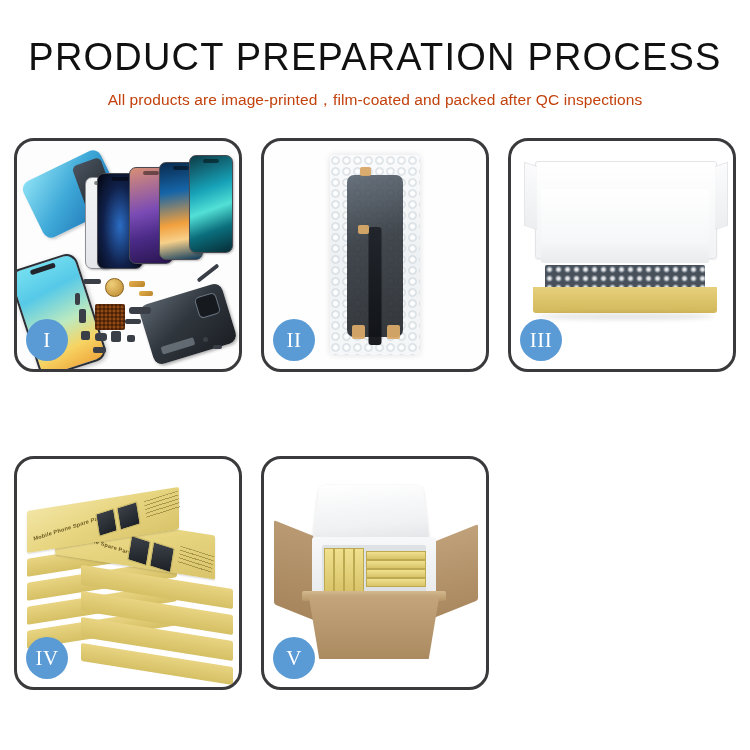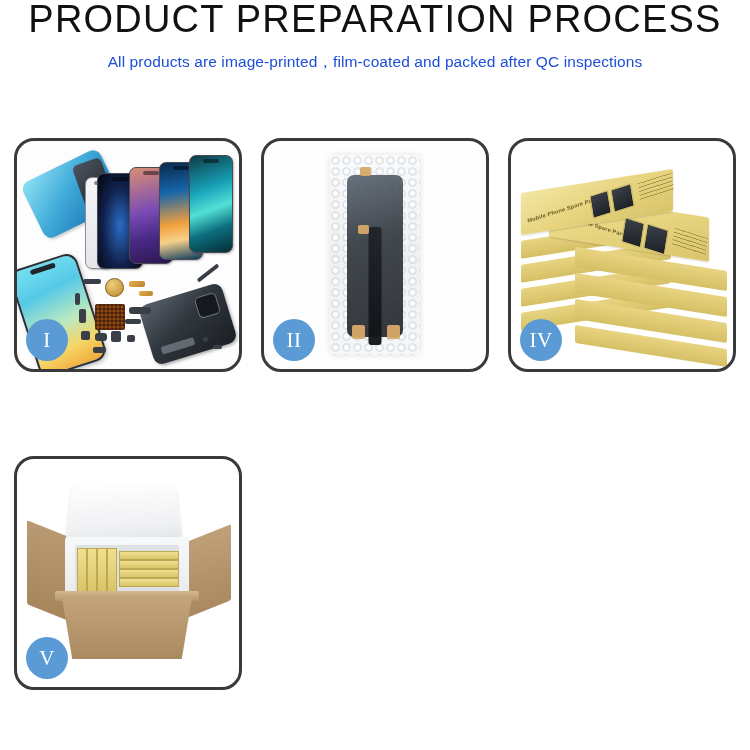--- a/index.html
+++ b/index.html
@@ -4,28 +4,28 @@
 <style>
   html,body{margin:0;padding:0;}
   body{
     width:750px;height:750px;background:#ffffff;
     font-family:"Liberation Sans", sans-serif;
     color:#111;overflow:hidden;
   }
   .page{width:750px;height:750px;position:relative;box-sizing:border-box;}
 
   
-  .header{width:100%;text-align:center;}
+  .header{width:100%;text-align:center;padding-top:38px;}
   .title{
     font-size:38px;letter-spacing:1.2px;font-weight:400;
     color:#111;line-height:1.05;white-space:nowrap;
     font-family:"Liberation Sans", sans-serif;
   }
   .subtitle{
-    margin-top:12px;font-size:15.5px;color:#1d4ed8;font-weight:400;
+    margin-top:12px;font-size:15.5px;color:#c2410c;font-weight:400;
     letter-spacing:.1px;white-space:nowrap;
   }
 
   
   .grid{
     position:absolute;left:14px;top:138px;
     width:722px;height:552px;
     display:grid;
     grid-template-columns:repeat(3, 228px);
     grid-template-rows:repeat(2, 234px);
@@ -260,20 +260,33 @@
           <div class="tape" style="left:28px;top:70px;"></div>
           <div class="tape" style="left:22px;bottom:16px;width:13px;height:14px;"></div>
           <div class="tape" style="right:20px;bottom:16px;width:13px;height:14px;"></div>
         </div>
       </div>
       <div class="badge">
           <span>II</span>
         </div>
     </div>
 
+    <div class="panel p3">
+      <div class="scene">
+        <div class="box3-lid"></div>
+        <div class="box3-foam"></div>
+        <div class="box3-base"></div>
+        <div class="box3-bubble"></div>
+        <div class="box3-base-front"></div>
+        <div class="box3-shadow"></div>
+      </div>
+      <div class="badge">
+          <span>III</span>
+        </div>
+    </div>
 
     <div class="panel p4">
       <div class="scene">
         <div class="stack">
 
           <div class="sbox sb-side" style="left:2px;top:62px;width:150px;height:18px;transform:skewY(-9deg);"></div>
           <div class="sbox sb-side" style="left:2px;top:86px;width:150px;height:18px;transform:skewY(-9deg);"></div>
           <div class="sbox sb-side" style="left:2px;top:110px;width:150px;height:18px;transform:skewY(-9deg);"></div>
           <div class="sbox sb-side" style="left:2px;top:134px;width:150px;height:18px;transform:skewY(-9deg);"></div>
 

